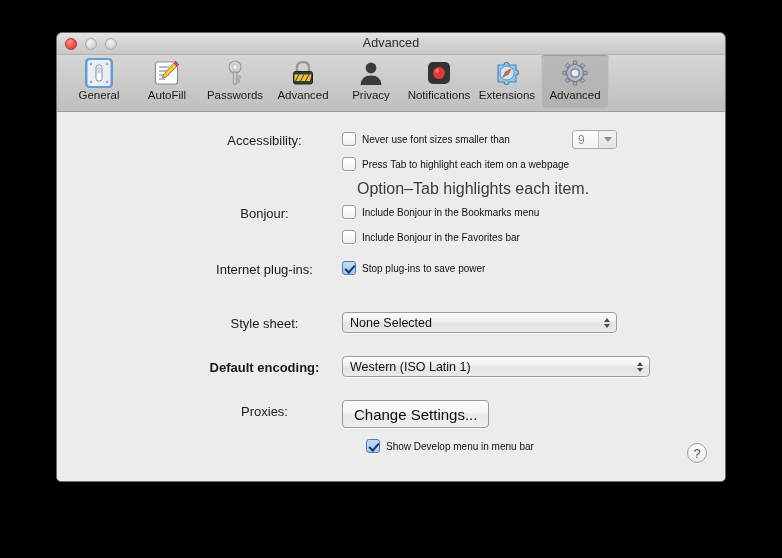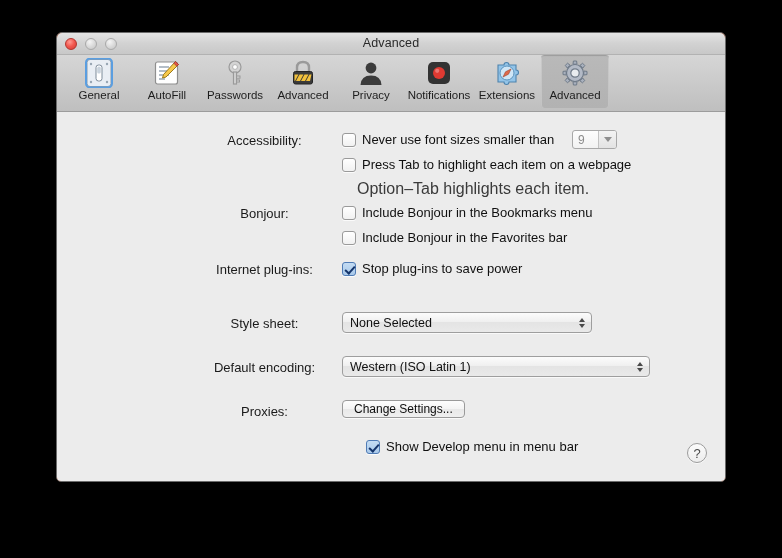--- a/index.html
+++ b/index.html
@@ -132,21 +132,21 @@
     content: "";
     position: absolute;
     left: 4px; top: 1px;
     width: 4px; height: 8px;
     border: solid #14346b;
     border-width: 0 2px 2px 0;
     transform: rotate(42deg);
   }
   .cblabel {
     margin-left: 6px;
-    font-size: 13px;
+    font-size: 10px;
     color: #101010;
     white-space: nowrap;
   }
   .hint {
     font-size: 16px;
     color: #3a3a3a;
     white-space: nowrap;
   }
 
   
@@ -213,28 +213,28 @@
   }
   .arr-dn {
     width: 0; height: 0;
     border-left: 3.5px solid transparent;
     border-right: 3.5px solid transparent;
     border-top: 4px solid #4a4a4a;
   }
 
   
   .pushbtn {
-    height: 18px;
+    height: 28px;
     padding: 0 11px;
     border: 1px solid #9a9a9a;
     border-radius: 4px;
     background: linear-gradient(to bottom, #fdfdfd 0%, #f4f4f4 48%, #e9e9e9 52%, #efefef 100%);
     box-shadow: 0 1px 0 rgba(255,255,255,0.75);
     display: flex; align-items: center; justify-content: center;
-    font-size: 12px;
+    font-size: 15px;
     color: #0d0d0d;
     white-space: nowrap;
     cursor: default;
   }
 
   
   #help-button {
     position: absolute;
     right: 18px; bottom: 18px;
     width: 20px; height: 20px;
@@ -412,29 +412,29 @@
 
     <div class="rowlabel" style="left:130px; top:150px; width:155px;">Internet plug-ins:</div>
 
     <div class="row" style="left:285px; top:149px;">
       <div class="cb checked"></div>
       <div class="cblabel">Stop plug-ins to save power</div>
     </div>
 
     <div class="rowlabel" style="left:130px; top:204px; width:155px;">Style sheet:</div>
 
-    <div class="popup" style="position:absolute; left:285px; top:200px; width:250px;">
+    <div class="popup" style="position:absolute; left:285px; top:200px; width:275px;">
       <div class="popup-text">None Selected</div>
       <div class="popup-arrows">
         <div class="arr-up"></div>
         <div class="arr-dn"></div>
       </div>
     </div>
 
-    <div class="rowlabel" style="left:130px; top:248px; width:155px;">Default encoding:</div>
+    <div class="rowlabel" style="left:130px; top:248px; width:155px;font-weight:bold;">Default encoding:</div>
 
     <div class="popup" style="position:absolute; left:285px; top:244px; width:308px;">
       <div class="popup-text">Western (ISO Latin 1)</div>
       <div class="popup-arrows">
         <div class="arr-up"></div>
         <div class="arr-dn"></div>
       </div>
     </div>
 
     <div class="rowlabel" style="left:130px; top:292px; width:155px;">Proxies:</div>

